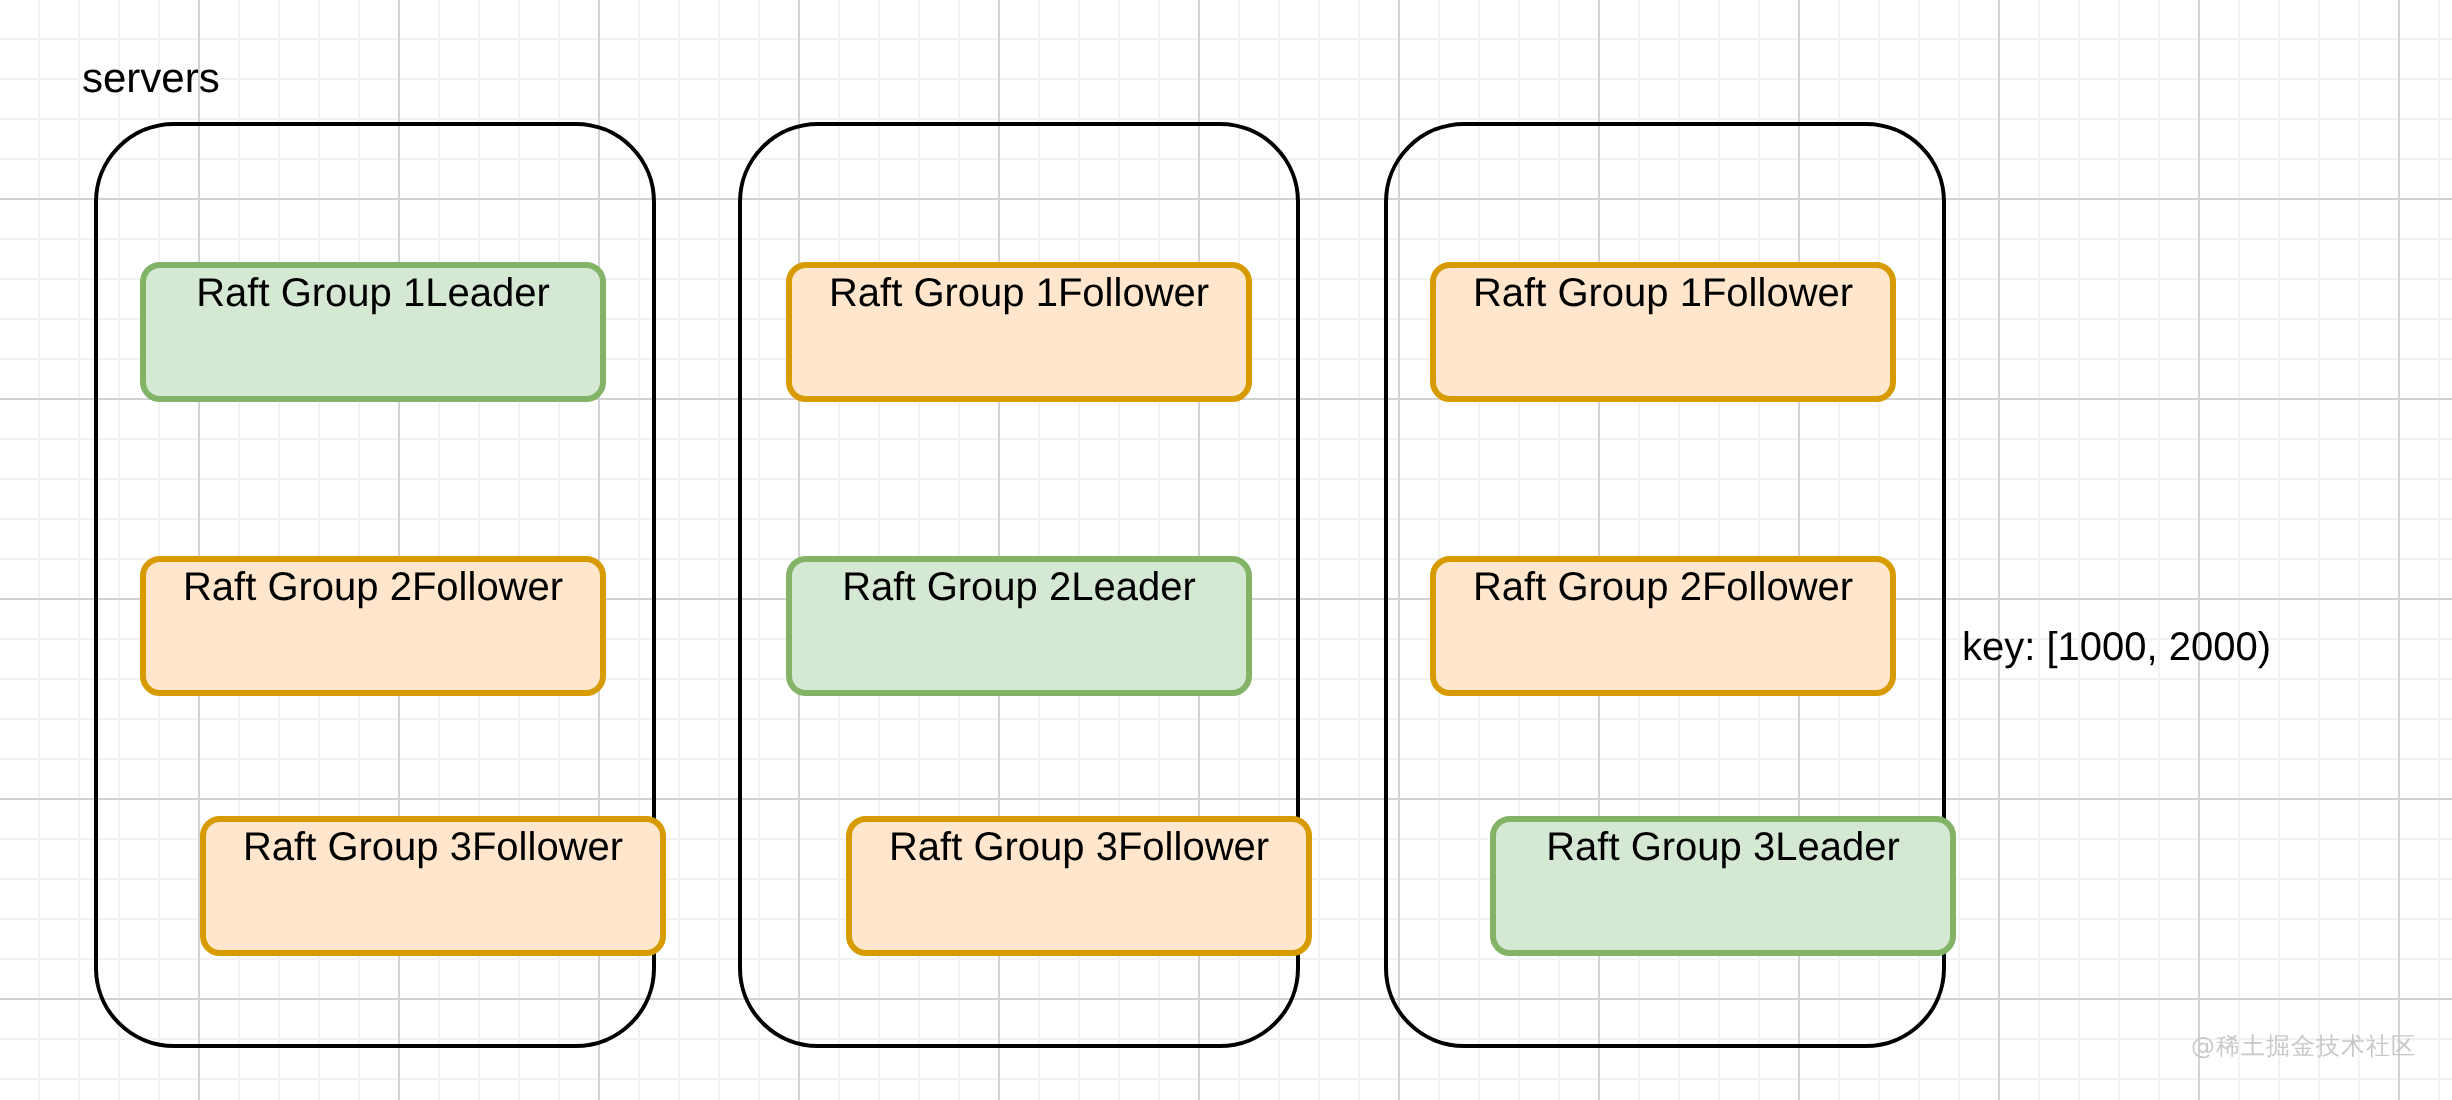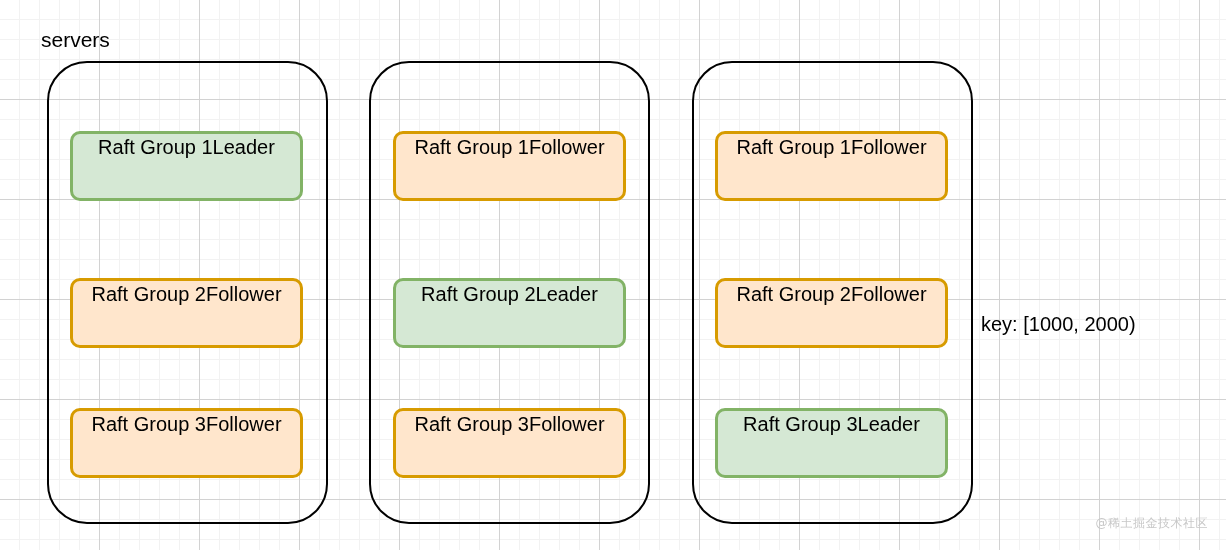--- a/index.html
+++ b/index.html
@@ -82,21 +82,21 @@
     border-color: #d79b00;
   }
 
   
   .col0 { left: 70px; }
   .col1 { left: 393px; }
   .col2 { left: 715px; }
   
   .row0 { top: 131px; }
   .row1 { top: 278px; }
-  .row2 { top: 408px; }
+  .row2 { top: 408px; margin-left: 30px; }
 
   .key-label {
     position: absolute;
     left: 981px;
     font-size: 20px;
     line-height: 24px;
     color: #000000;
     white-space: nowrap;
     font-family: "Liberation Sans", sans-serif;
   }

